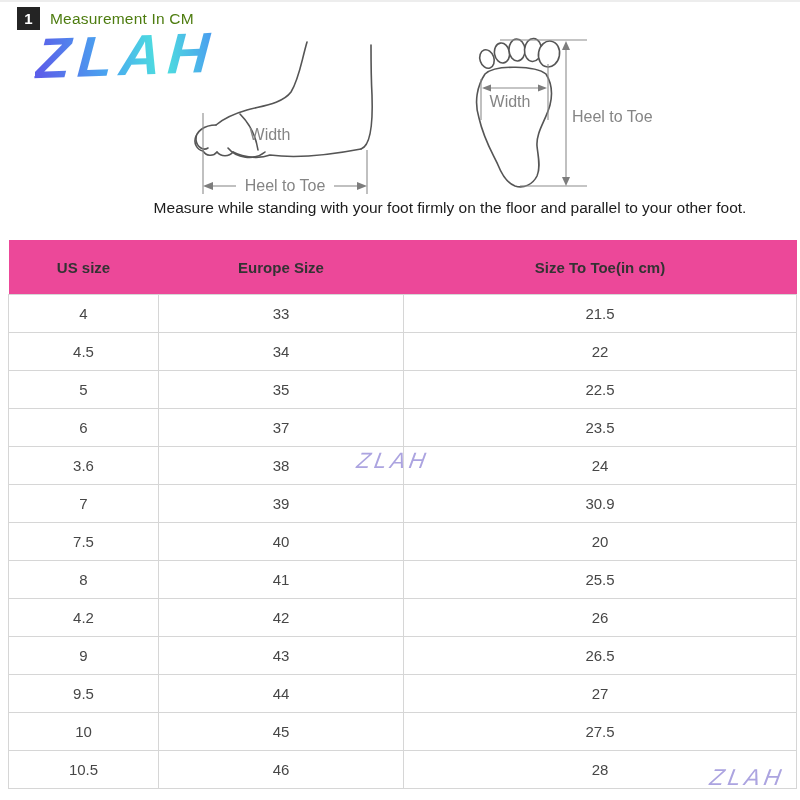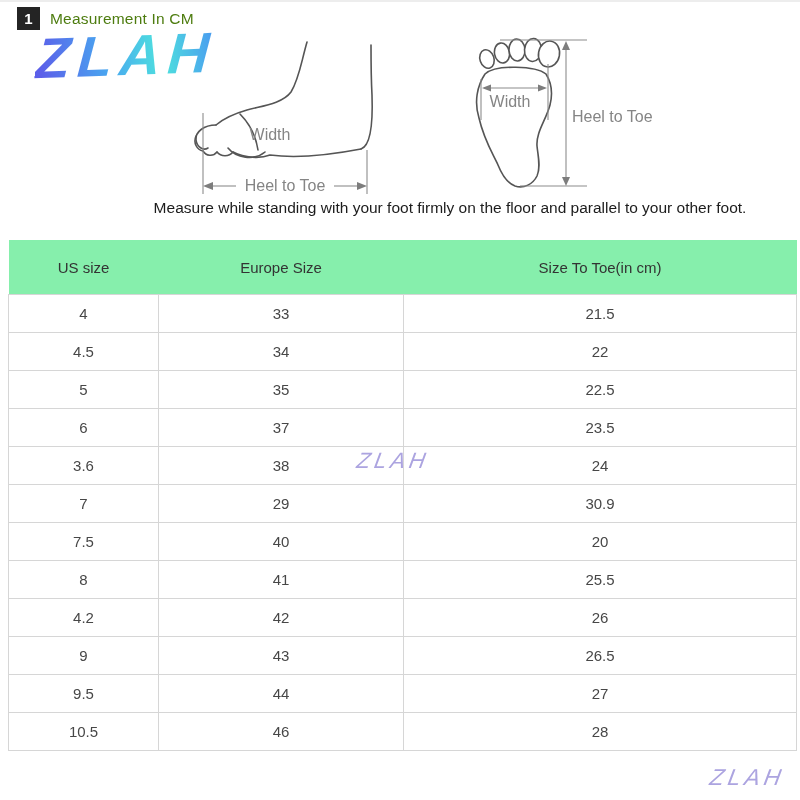--- a/index.html
+++ b/index.html
@@ -40,21 +40,21 @@
     position:absolute;left:95px;top:199px;width:710px;
     text-align:center;font-size:15.5px;color:#1c1c1c;
   }
 
   
   .size-table{
     position:absolute;left:8px;top:240px;width:788px;
     border-collapse:collapse;table-layout:fixed;font-size:15px;
   }
   .size-table thead th{
-    height:52px;background:#86efac;color:#333;font-weight:normal;
+    height:52px;background:#ec4899;color:#333;font-weight:bold;
     font-size:15px;text-align:center;border:none;
   }
   .size-table tbody td{
     height:35px;text-align:center;color:#474747;
     border:1px solid #d6d6d6;background:#fff;
   }
 
   
   .wm{
     position:absolute;font-style:italic;color:#aca4e0;letter-spacing:4px;
@@ -166,21 +166,21 @@
         <td>37</td>
         <td>23.5</td>
       </tr>
       <tr>
         <td>3.6</td>
         <td>38</td>
         <td>24</td>
       </tr>
       <tr>
         <td>7</td>
-        <td>29</td>
+        <td>39</td>
         <td>30.9</td>
       </tr>
       <tr>
         <td>7.5</td>
         <td>40</td>
         <td>20</td>
       </tr>
       <tr>
         <td>8</td>
         <td>41</td>
@@ -195,20 +195,25 @@
         <td>9</td>
         <td>43</td>
         <td>26.5</td>
       </tr>
       <tr>
         <td>9.5</td>
         <td>44</td>
         <td>27</td>
       </tr>
       <tr>
+        <td>10</td>
+        <td>45</td>
+        <td>27.5</td>
+      </tr>
+      <tr>
         <td>10.5</td>
         <td>46</td>
         <td>28</td>
       </tr>
     </tbody>
 </table>
 
 <div class="wm wm-mid">ZLAH</div>
 <div class="wm wm-br">ZLAH</div>
 

